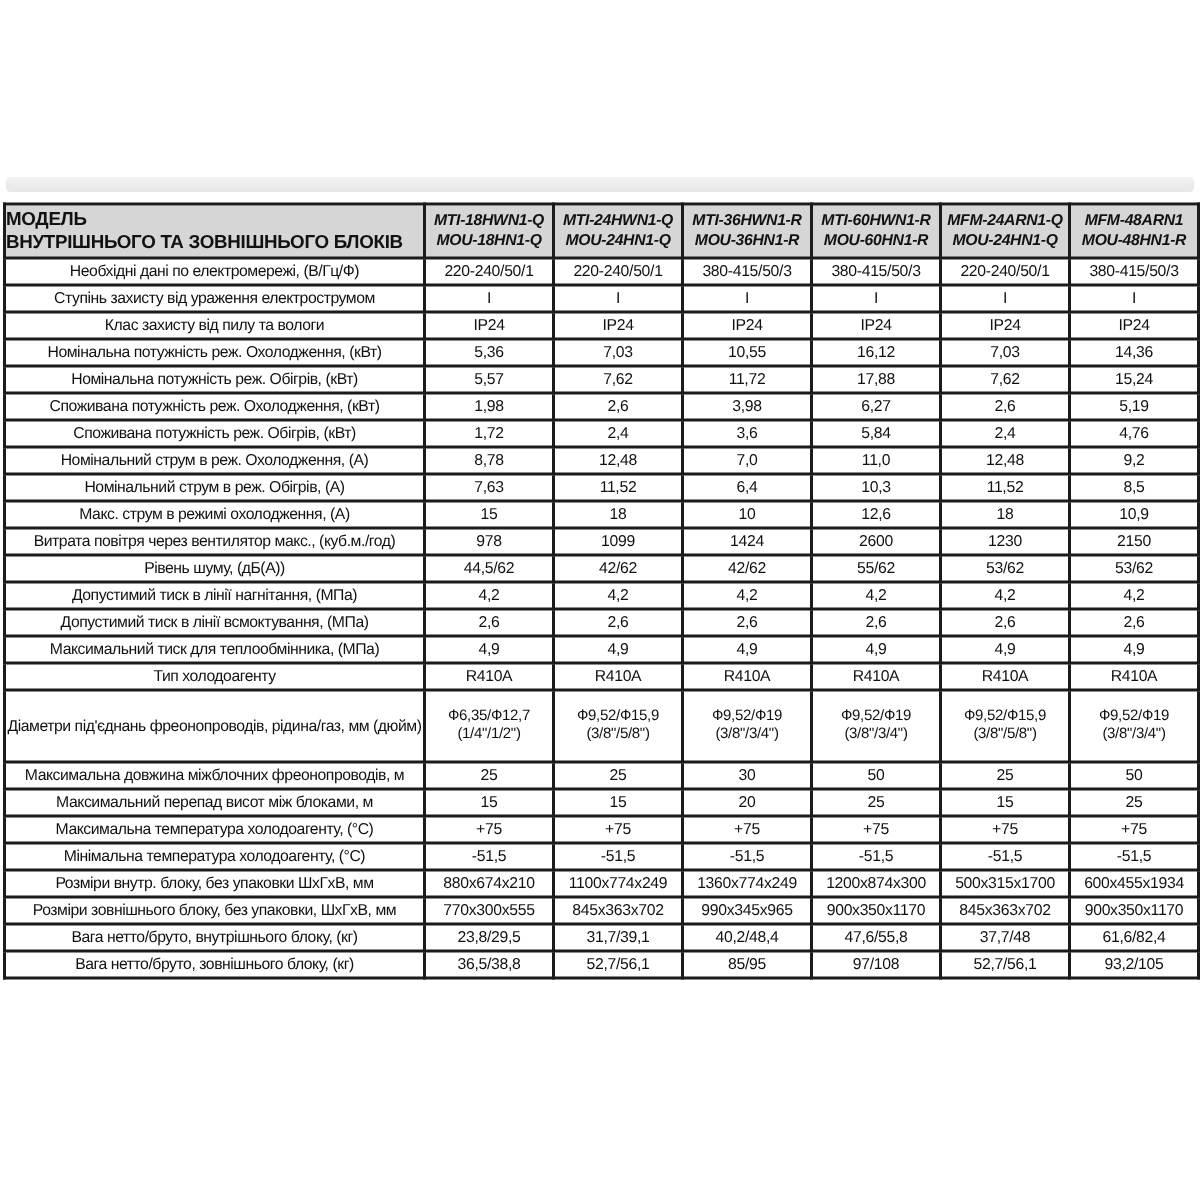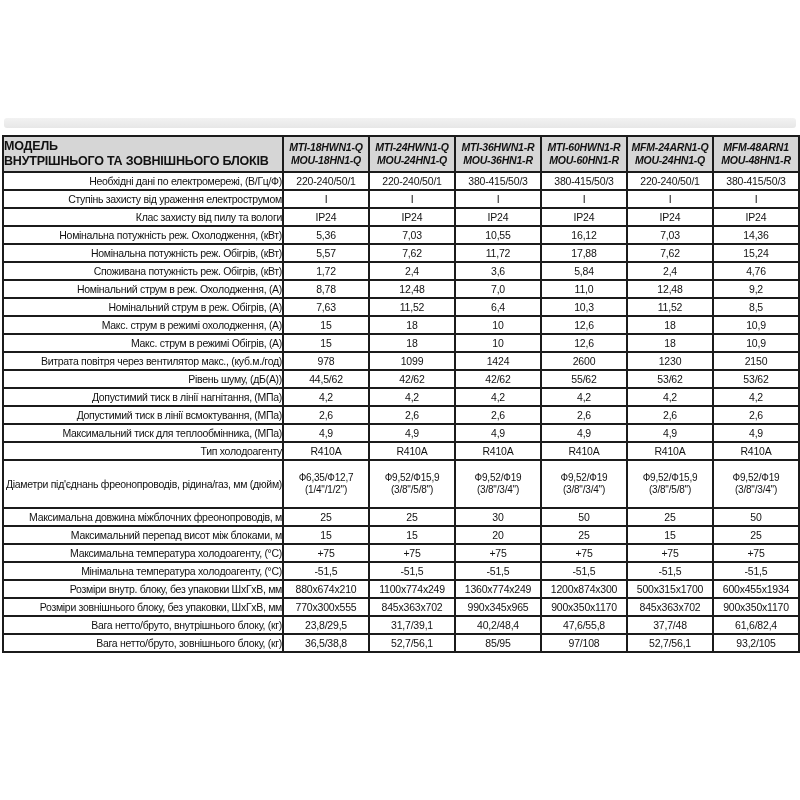--- a/index.html
+++ b/index.html
@@ -56,21 +56,21 @@
     padding-left: 6px;
     font-size: 12.5px;
     font-weight: bold;
     line-height: 1.18;
     letter-spacing: -0.2px;
     white-space: nowrap;
   }
   tbody tr { height: 18px; }
   tbody tr.tall { height: 48px; }
   td.label-cell {
-    text-align: right;
+    text-align: center;
     padding-left: 6px;
     padding-right: 2px;
     font-size: 10.5px;
     letter-spacing: -0.3px;
     white-space: nowrap;
   }
   td.value-cell {
     text-align: center;
     font-size: 10.5px;
     letter-spacing: -0.2px;
@@ -168,20 +168,29 @@
         <tr>
           <td class="label-cell">Номінальна потужність реж. Обігрів, (кВт)</td>
           <td class="value-cell">5,57</td>
           <td class="value-cell">7,62</td>
           <td class="value-cell">11,72</td>
           <td class="value-cell">17,88</td>
           <td class="value-cell">7,62</td>
           <td class="value-cell">15,24</td>
         </tr>
         <tr>
+          <td class="label-cell">Споживана потужність реж. Охолодження, (кВт)</td>
+          <td class="value-cell">1,98</td>
+          <td class="value-cell">2,6</td>
+          <td class="value-cell">3,98</td>
+          <td class="value-cell">6,27</td>
+          <td class="value-cell">2,6</td>
+          <td class="value-cell">5,19</td>
+        </tr>
+        <tr>
           <td class="label-cell">Споживана потужність реж. Обігрів, (кВт)</td>
           <td class="value-cell">1,72</td>
           <td class="value-cell">2,4</td>
           <td class="value-cell">3,6</td>
           <td class="value-cell">5,84</td>
           <td class="value-cell">2,4</td>
           <td class="value-cell">4,76</td>
         </tr>
         <tr>
           <td class="label-cell">Номінальний струм в реж. Охолодження, (А)</td>
@@ -196,29 +205,20 @@
           <td class="label-cell">Номінальний струм в реж. Обігрів, (А)</td>
           <td class="value-cell">7,63</td>
           <td class="value-cell">11,52</td>
           <td class="value-cell">6,4</td>
           <td class="value-cell">10,3</td>
           <td class="value-cell">11,52</td>
           <td class="value-cell">8,5</td>
         </tr>
         <tr>
           <td class="label-cell">Макс. струм в режимі охолодження, (А)</td>
-          <td class="value-cell">15</td>
-          <td class="value-cell">18</td>
-          <td class="value-cell">10</td>
-          <td class="value-cell">12,6</td>
-          <td class="value-cell">18</td>
-          <td class="value-cell">10,9</td>
-        </tr>
-        <tr>
-          <td class="label-cell">Макс. струм в режимі Обігрів, (А)</td>
           <td class="value-cell">15</td>
           <td class="value-cell">18</td>
           <td class="value-cell">10</td>
           <td class="value-cell">12,6</td>
           <td class="value-cell">18</td>
           <td class="value-cell">10,9</td>
         </tr>
         <tr>
           <td class="label-cell">Витрата повітря через вентилятор макс., (куб.м./год)</td>
           <td class="value-cell">978</td>

